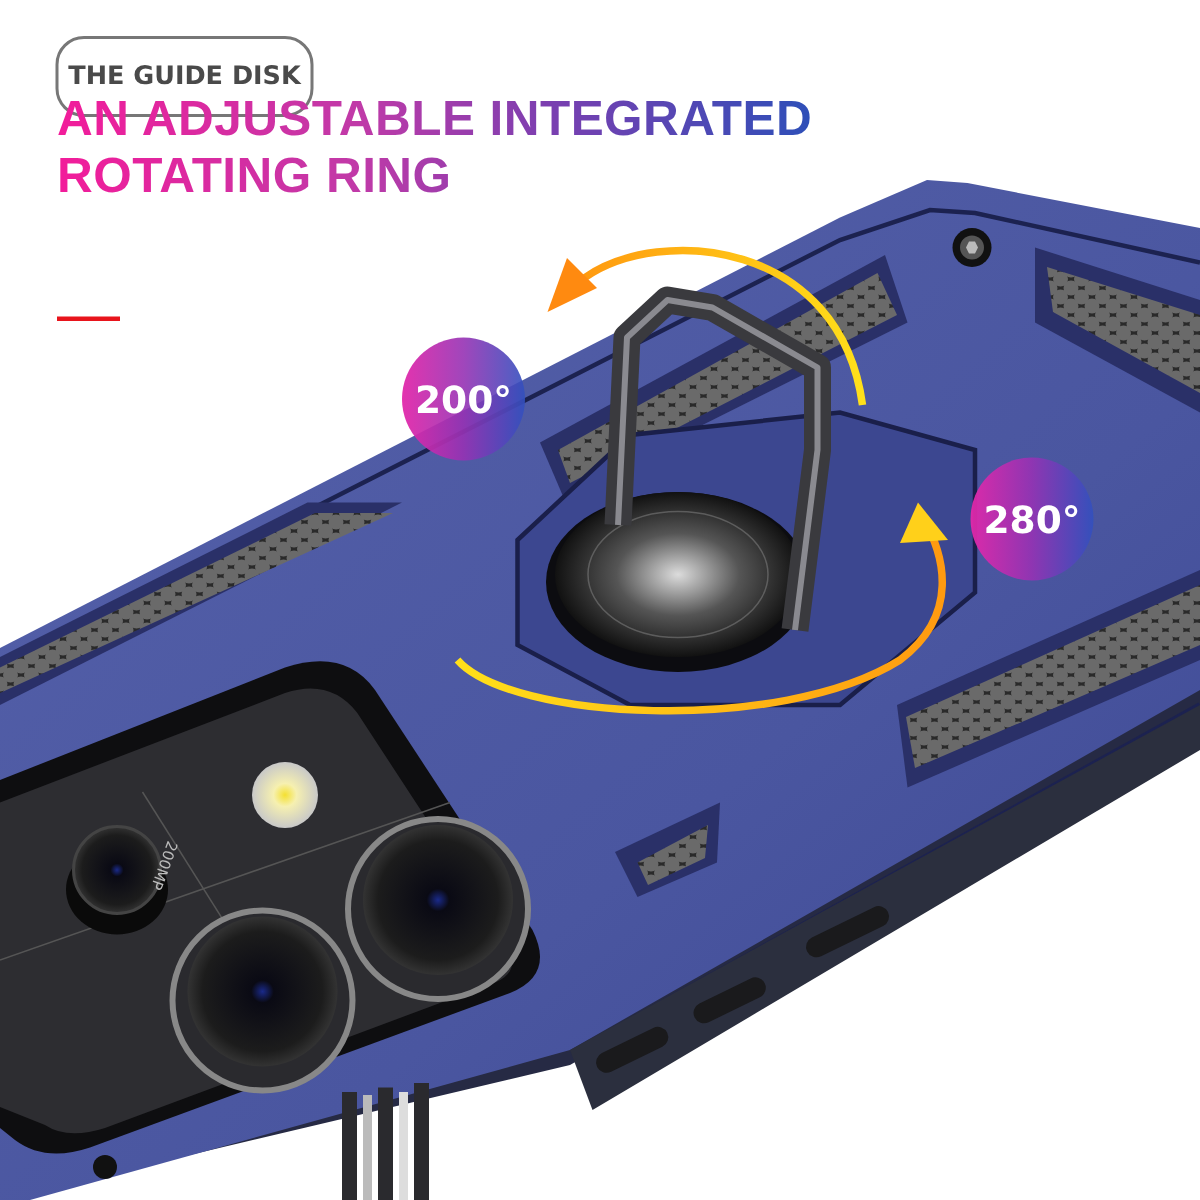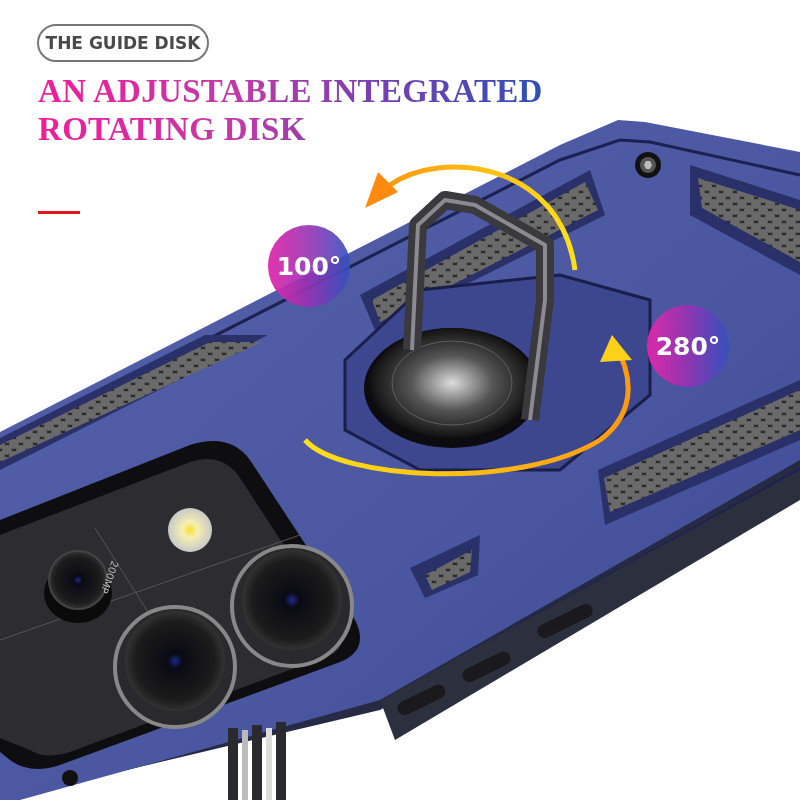--- a/index.html
+++ b/index.html
@@ -1,27 +1,27 @@
 <!DOCTYPE html>
 <html><head>
 <meta charset="utf-8">
 <style>
   html, body { margin:0; padding:0; }
   body { width:800px; height:800px; overflow:hidden; background:#ffffff; position:relative; font-family:"DejaVu Sans", sans-serif; }
   .canvas { position:absolute; inset:0; width:800px; height:800px; }
   .pill {
-    position:absolute; left:37px; top:24px; width:172px; height:38px;
+    position:absolute; left:37px; top:24px; width:172px; height:54px;
     border:2px solid #777; border-radius:19px; box-sizing:border-box;
     display:flex; align-items:center; justify-content:center;
     font-family:"DejaVu Sans", sans-serif; font-weight:bold; font-size:17px; color:#4a4a4a; letter-spacing:0px;
     background:#fff; z-index:5;
   }
   .headline {
-    position:absolute; left:38px; top:72px; z-index:5;
-    font-family:Liberation Serif, serif; font-weight:bold; font-size:33px; line-height:38px;
+    position:absolute; left:38px; top:60px; z-index:5;
+    font-family:Liberation Sans, sans-serif; font-weight:bold; font-size:33px; line-height:38px;
     background:linear-gradient(90deg,#f21c9a 0%, #c03aa8 40%, #7b3fb0 65%, #2e4fb8 100%);
     -webkit-background-clip:text; background-clip:text; color:transparent;
     white-space:nowrap; letter-spacing:0.3px;
   }
   .headline div { height:38px; }
   .red-dash { position:absolute; left:38px; top:211px; width:42px; height:3px; background:#e8141c; z-index:5; }
   .badge {
     position:absolute; border-radius:50%; display:flex; align-items:center; justify-content:center;
     color:#fff; font-family:"DejaVu Sans", sans-serif; font-weight:bold; font-size:25px; z-index:6;
     background:linear-gradient(90deg, rgba(226,40,170,0.95) 0%, rgba(150,50,180,0.9) 50%, rgba(50,80,190,0.9) 100%);
@@ -152,20 +152,20 @@
       <rect x="266" y="728" width="6" height="72" fill="#ddd"></rect>
       <rect x="276" y="722" width="10" height="78" fill="#2a2a2e"></rect>
       <circle cx="70" cy="778" r="8" fill="#111"></circle>
     </g>
   </svg>
 
   <div class="pill">THE GUIDE DISK</div>
 
   <div class="headline">
     <div>AN ADJUSTABLE INTEGRATED</div>
-    <div>ROTATING DISK</div>
+    <div>ROTATING RING</div>
   </div>
 
   <div class="red-dash"></div>
 
-  <div class="badge badge-100">100°</div>
+  <div class="badge badge-100">200°</div>
   <div class="badge badge-360">280°</div>
 </div>
 
 </body></html>

